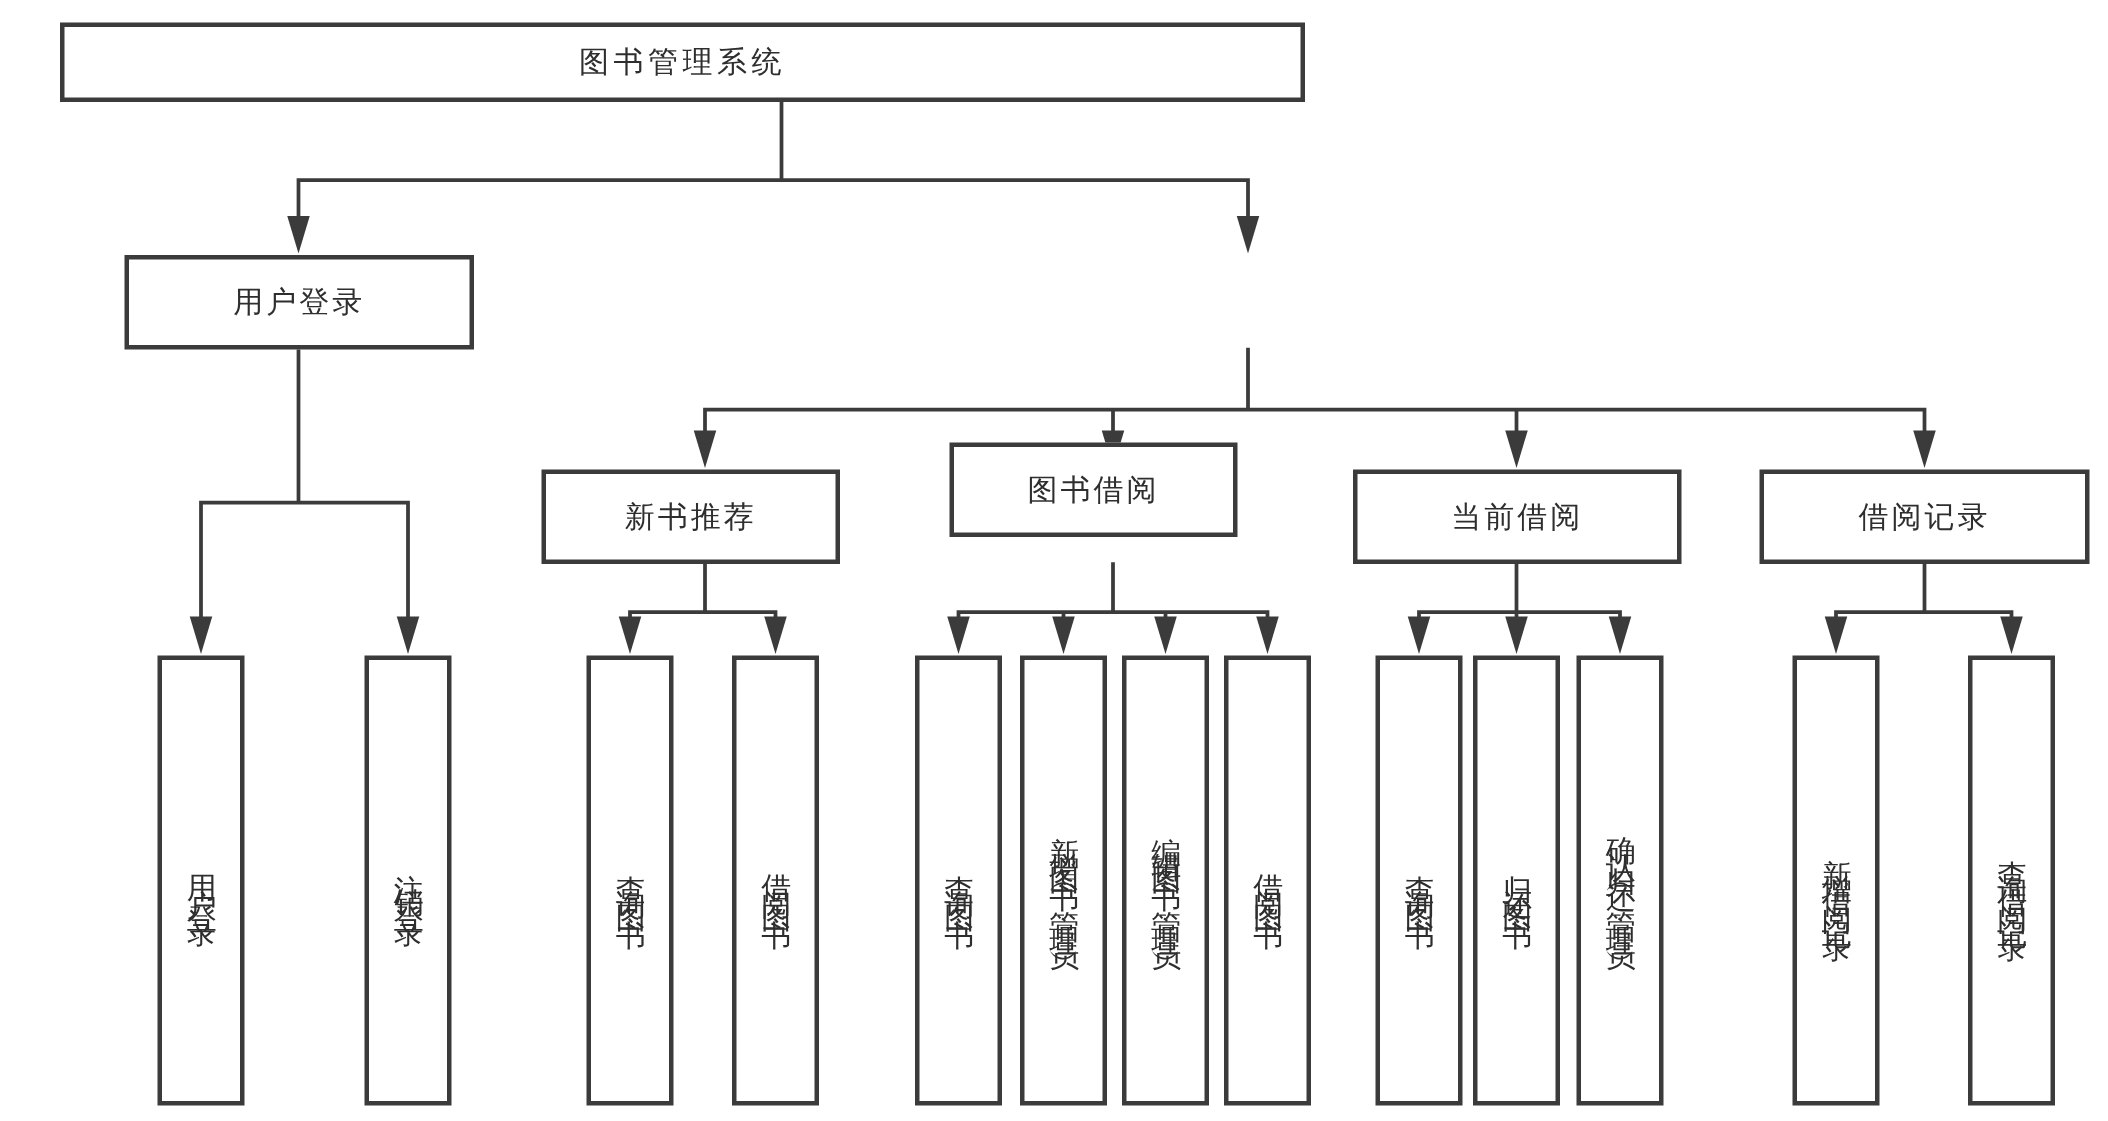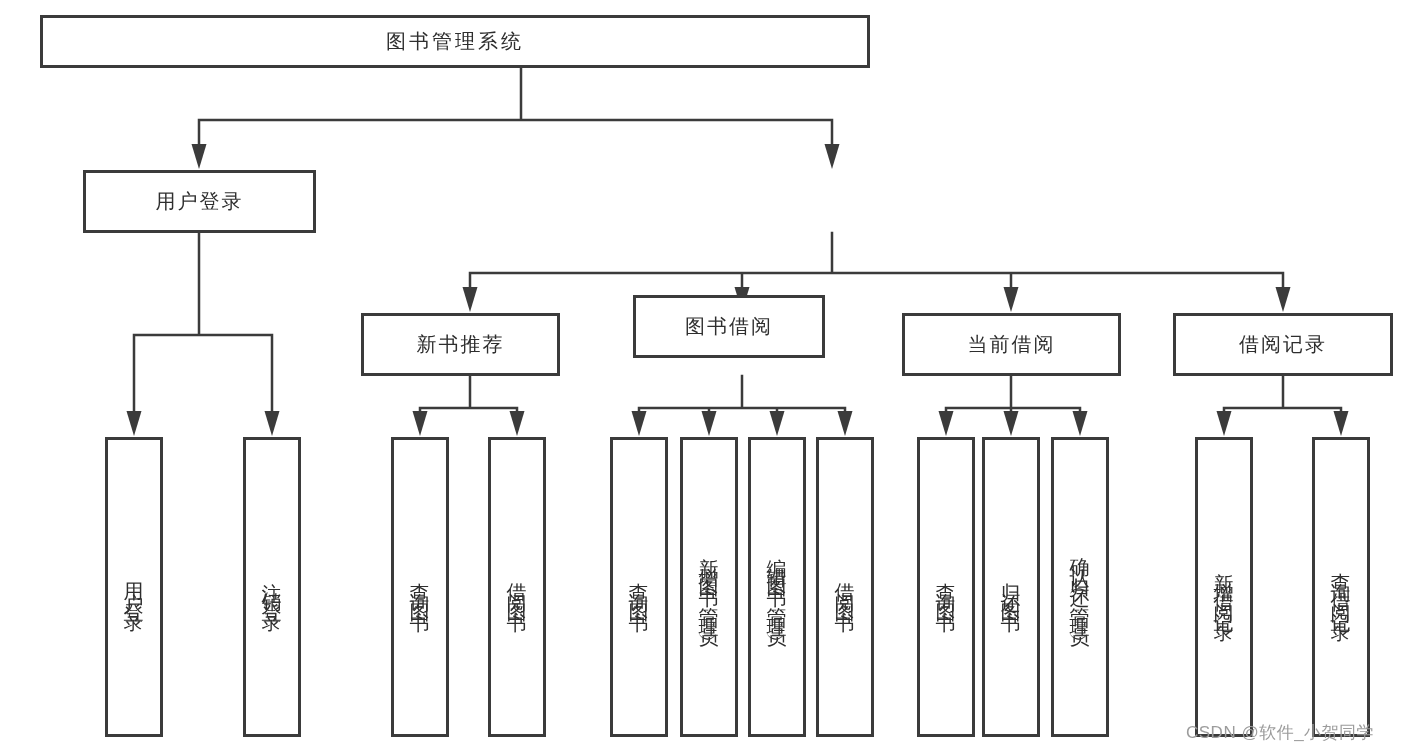--- a/index.html
+++ b/index.html
@@ -142,15 +142,14 @@
   <div class="node leaf" style="left:1051px; top:437px; width:58px; height:300px;">
     <span class="leaf-label">确认归还（管理员）</span>
   </div>
   <div class="node leaf" style="left:1195px; top:437px; width:58px; height:300px;">
     <span class="leaf-label">新增借阅记录</span>
   </div>
   <div class="node leaf" style="left:1312px; top:437px; width:58px; height:300px;">
     <span class="leaf-label">查询借阅记录</span>
   </div>
 
-  <div class="watermark">CSDN @软件_小贺同学</div>
 
 </div>
 
 </body></html>

